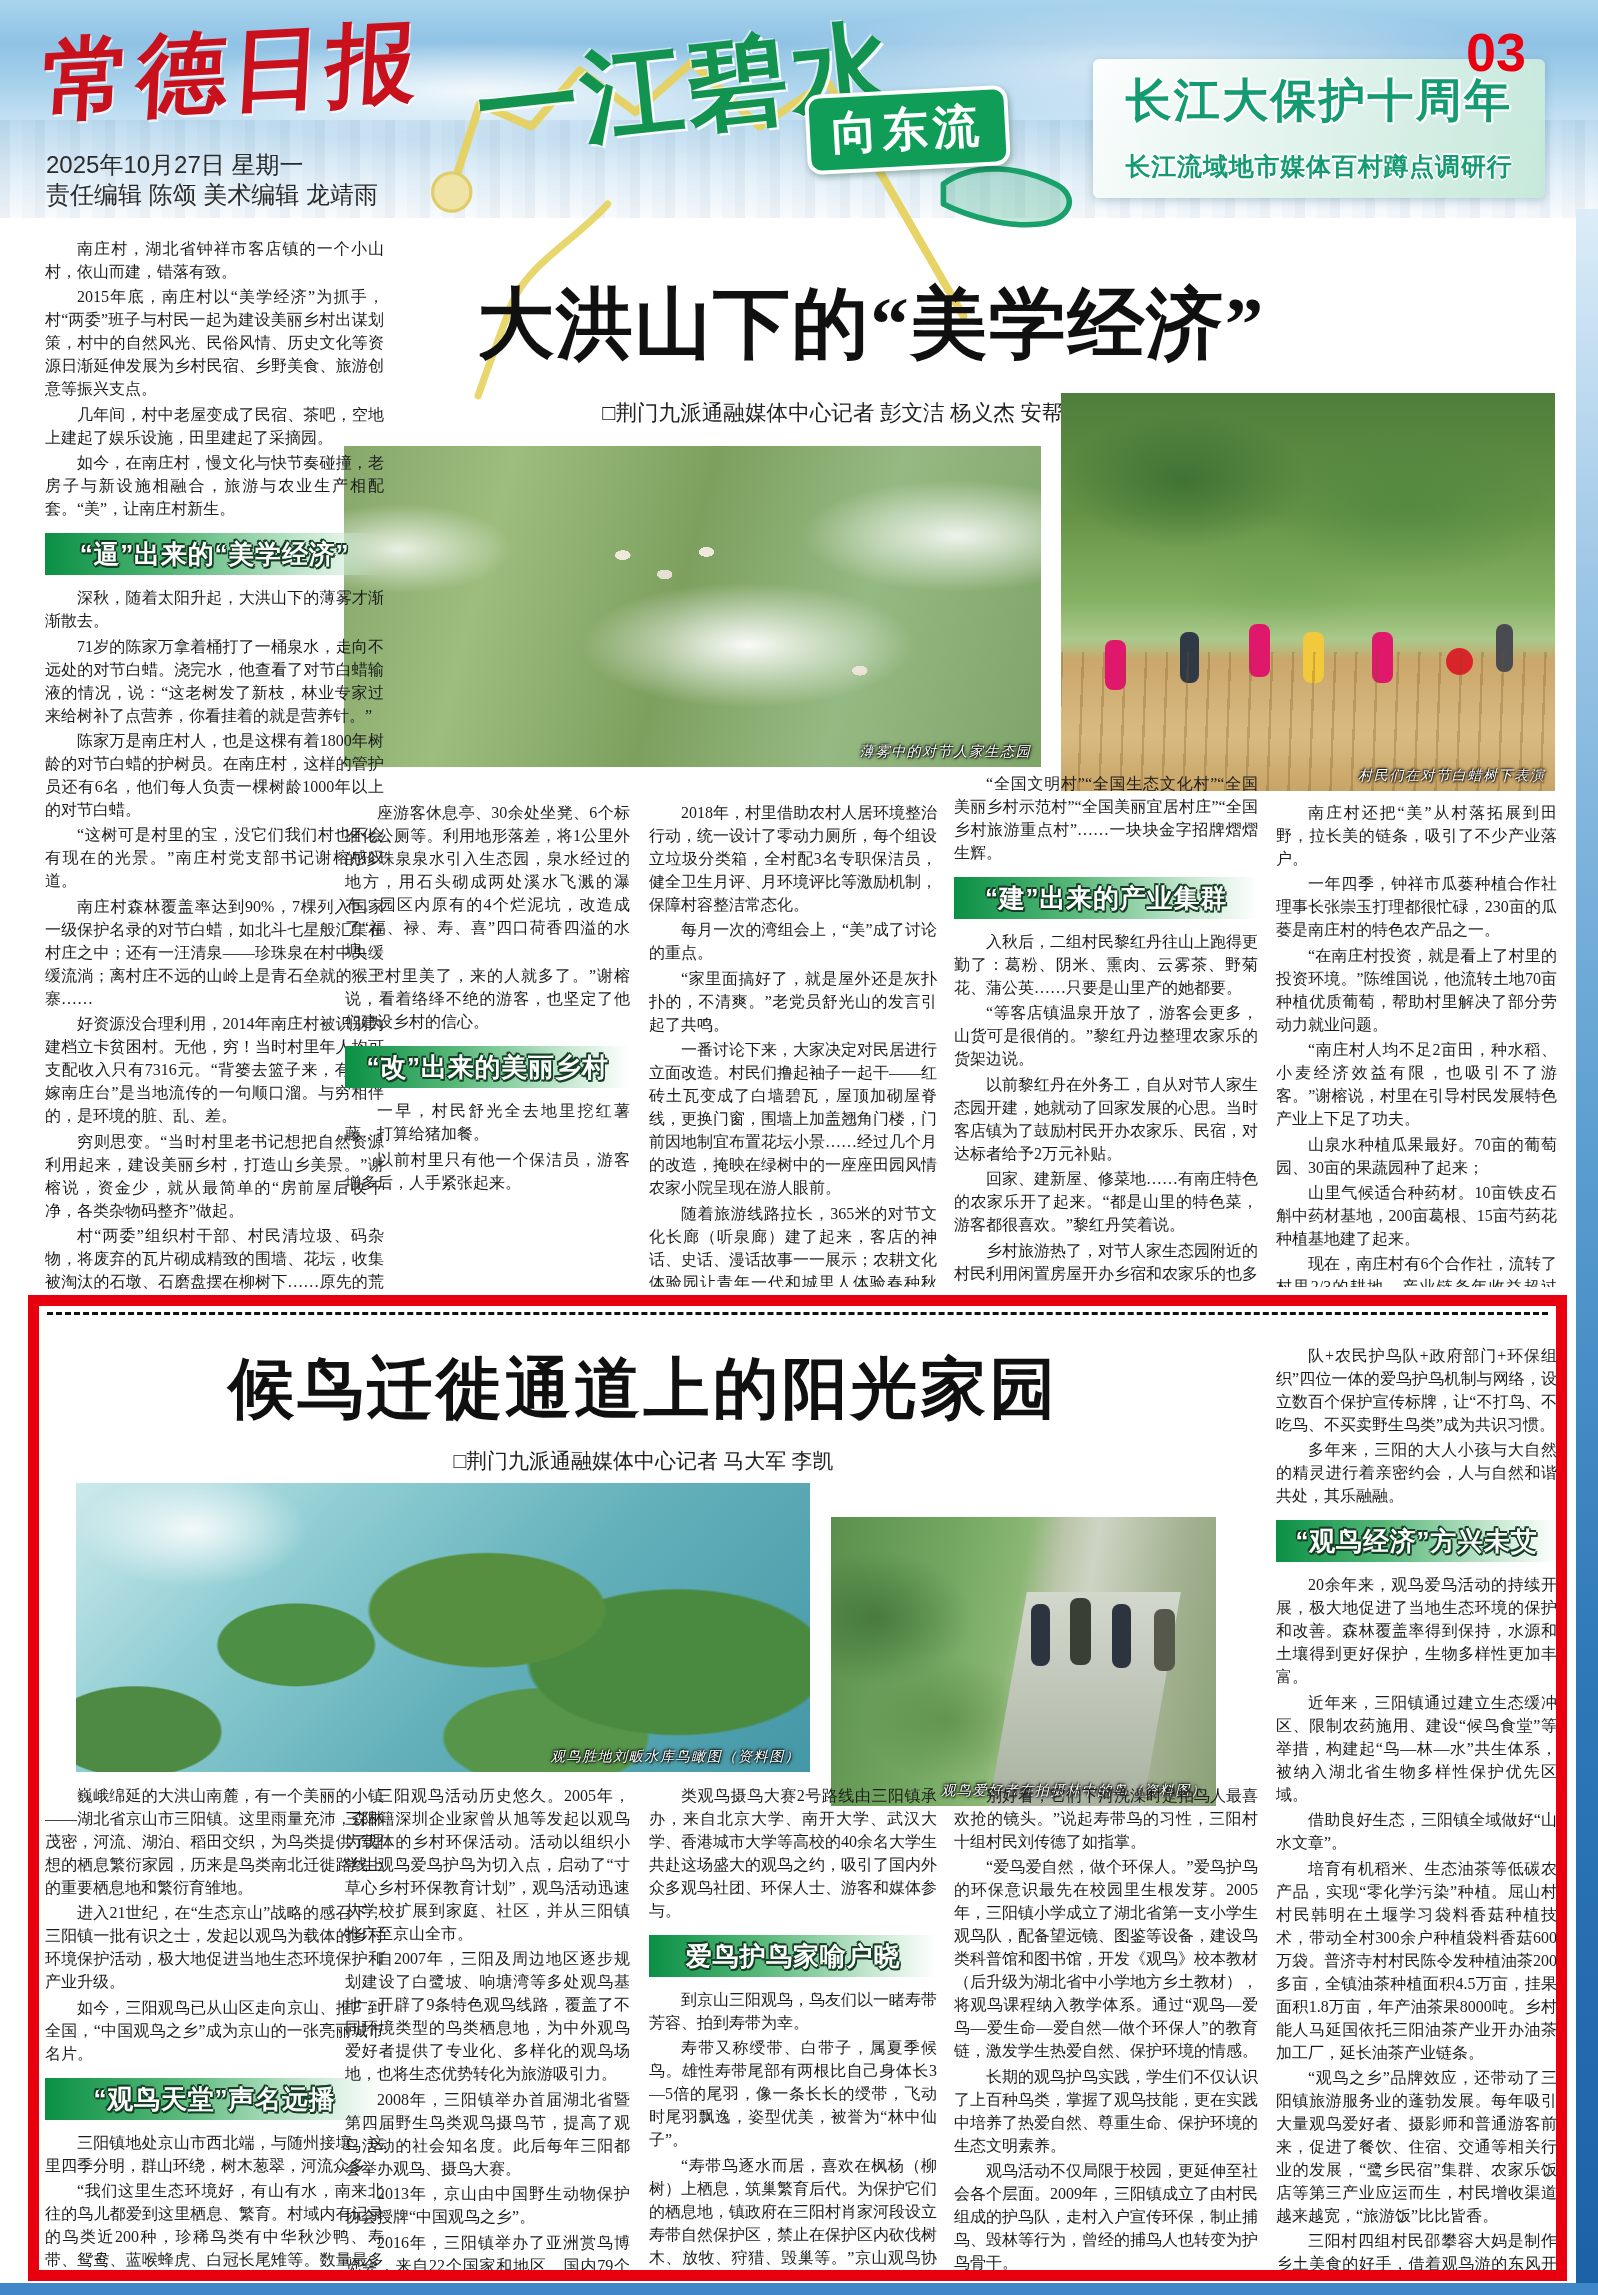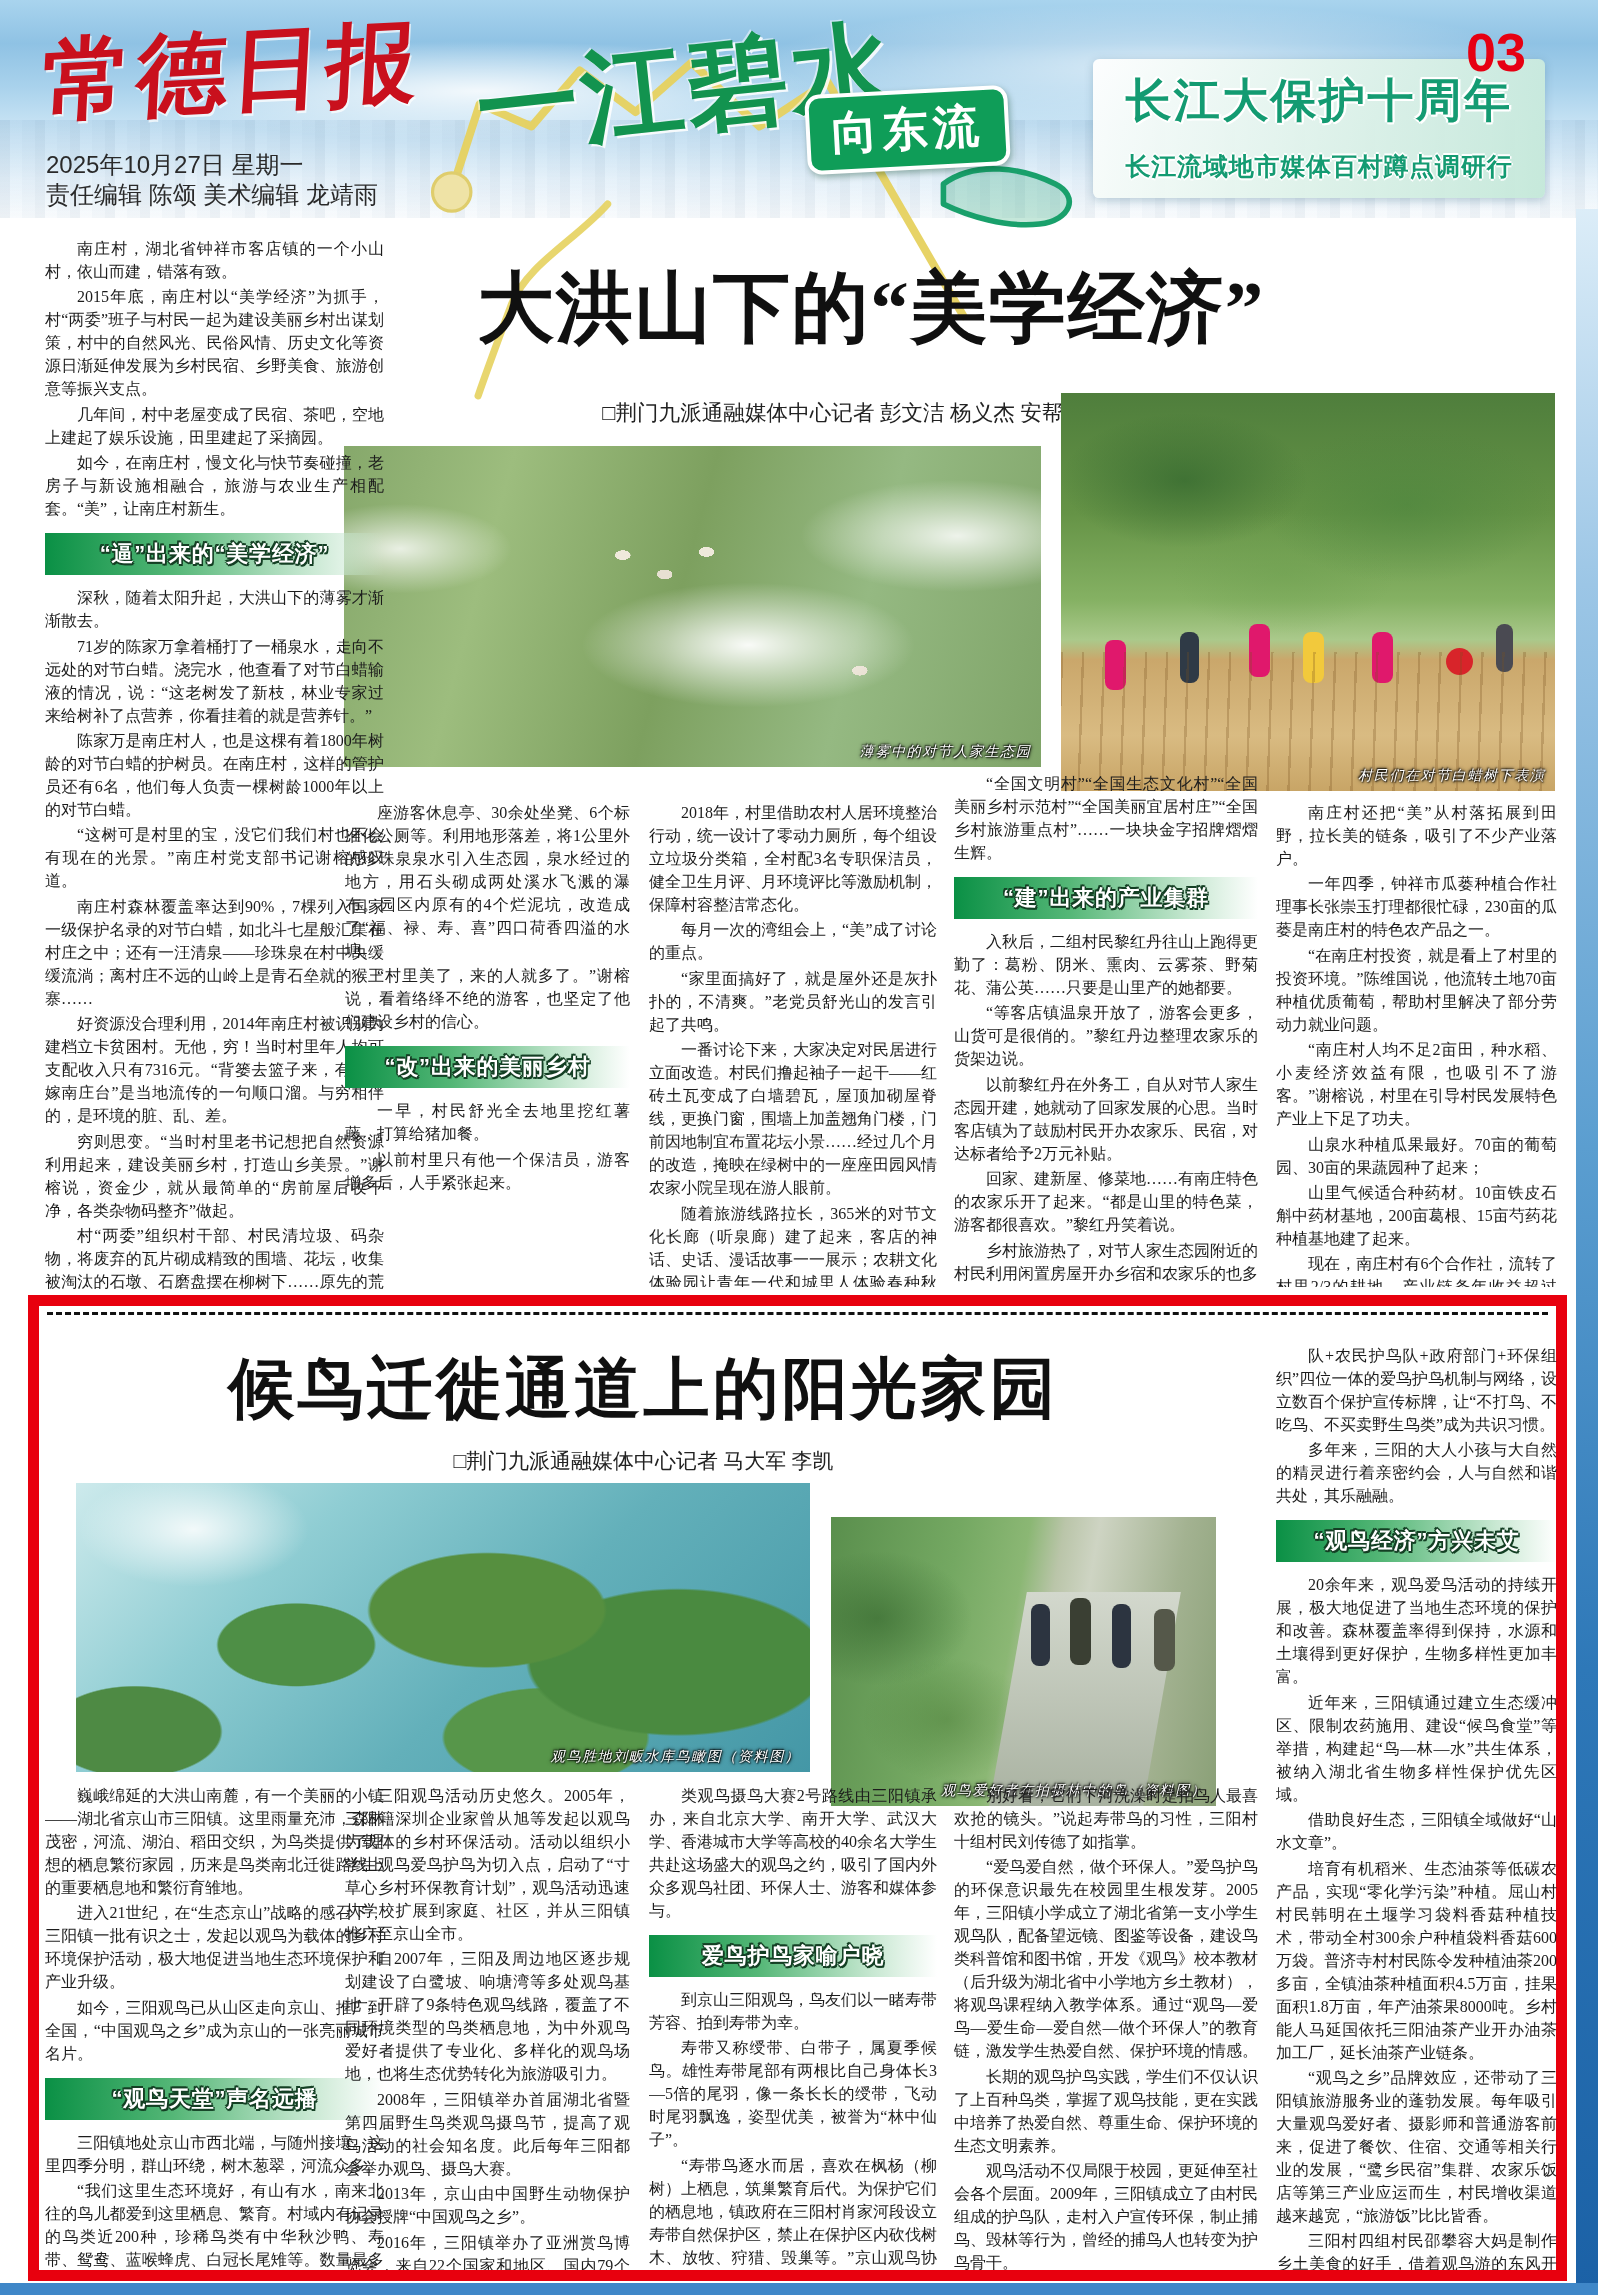--- a/index.html
+++ b/index.html
@@ -35,32 +35,32 @@
     background:linear-gradient(120deg,rgba(255,255,255,.95) 0%,rgba(222,242,233,.95) 55%,rgba(195,232,216,.92) 100%);
     box-shadow:0 2.4px 8px rgba(40,90,120,.25);text-align:center;font-family:"Liberation Sans",sans-serif;}
   .banner-box .l1{margin-top:11.2px;font-size:46px;font-weight:900;color:#149b72;letter-spacing:2.4px;
     text-shadow:-2.4px 0 #fff,2.4px 0 #fff,0 -2.4px #fff,0 2.4px #fff,-1.6px -1.6px #fff,1.6px 1.6px #fff;}
   .banner-box .l2{margin-top:18px;font-size:25px;font-weight:900;color:#149b72;letter-spacing:0.8px;
     text-shadow:-1.6px 0 #fff,1.6px 0 #fff,0 -1.6px #fff,0 1.6px #fff;}
   .pagenum{position:absolute;left:1466px;top:21px;font-size:54px;font-weight:700;color:#e60012;
     font-family:"Liberation Sans",sans-serif;}
   .ribbon-svg{position:absolute;left:0;top:0;pointer-events:none;}
   
-  .headline{position:absolute;left:374px;top:257px;width:994px;text-align:center;
+  .headline{position:absolute;left:374px;top:273px;width:994px;text-align:center;
     font-size:77px;font-weight:900;color:#101010;letter-spacing:1.6px;}
   .byline{position:absolute;left:374px;top:398px;width:994px;text-align:center;font-size:21.6px;color:#222;}
   .title2{position:absolute;left:56px;top:1344px;width:1175px;text-align:center;
     font-size:66px;font-weight:900;color:#101010;letter-spacing:3.2px;}
   .byline2{position:absolute;left:56px;top:1447px;width:1175px;text-align:center;font-size:21px;color:#222;}
   
   .col{position:absolute;overflow:hidden;text-align:justify;font-size:16px;line-height:23px;color:#1c1c1c;}
   .col p{margin:0 0 2.4px 0;text-indent:2em;}
   .subhead{height:42px;line-height:42px;margin:12.8px 0 11.2px 0;text-indent:0;text-align:center;
     background:linear-gradient(90deg,#0a9045 0%,#55b777 38%,#c8e8d2 78%,rgba(255,255,255,0) 100%);
-    color:#ffffff;font-family:"Liberation Sans",sans-serif;font-weight:700;font-size:22px;letter-spacing:0.8px;
+    color:#ffffff;font-family:"Liberation Sans",sans-serif;font-weight:700;font-size:26px;letter-spacing:0.8px;
     text-shadow:-1.6px 0 0 #143f24,1.6px 0 0 #143f24,0 -1.6px 0 #143f24,0 1.6px 0 #143f24,-1.6px -1.6px 0 #143f24,1.6px 1.6px 0 #143f24;}
   
   .photo{position:absolute;overflow:hidden;}
   .caption{position:absolute;right:9.6px;bottom:6.4px;color:#fff;font-size:14px;font-style:italic;
     letter-spacing:1.6px;text-shadow:0 0 4px #000,0.8px 0.8px 1.6px #000,-0.8px -0.8px 1.6px #000;}
   .photoA{left:344px;top:446px;width:697px;height:321px;background:
     radial-gradient(256px 96px at 58% 62%, rgba(255,255,255,.95), rgba(255,255,255,0) 65%),
     radial-gradient(224px 80px at 88% 28%, rgba(255,255,255,.85), rgba(255,255,255,0) 70%),
     radial-gradient(160px 64px at 8% 32%, rgba(255,255,255,.8), rgba(255,255,255,0) 70%),
     radial-gradient(12.8px 8px at 40% 34%, #efe9db 60%, rgba(0,0,0,0) 61%),

